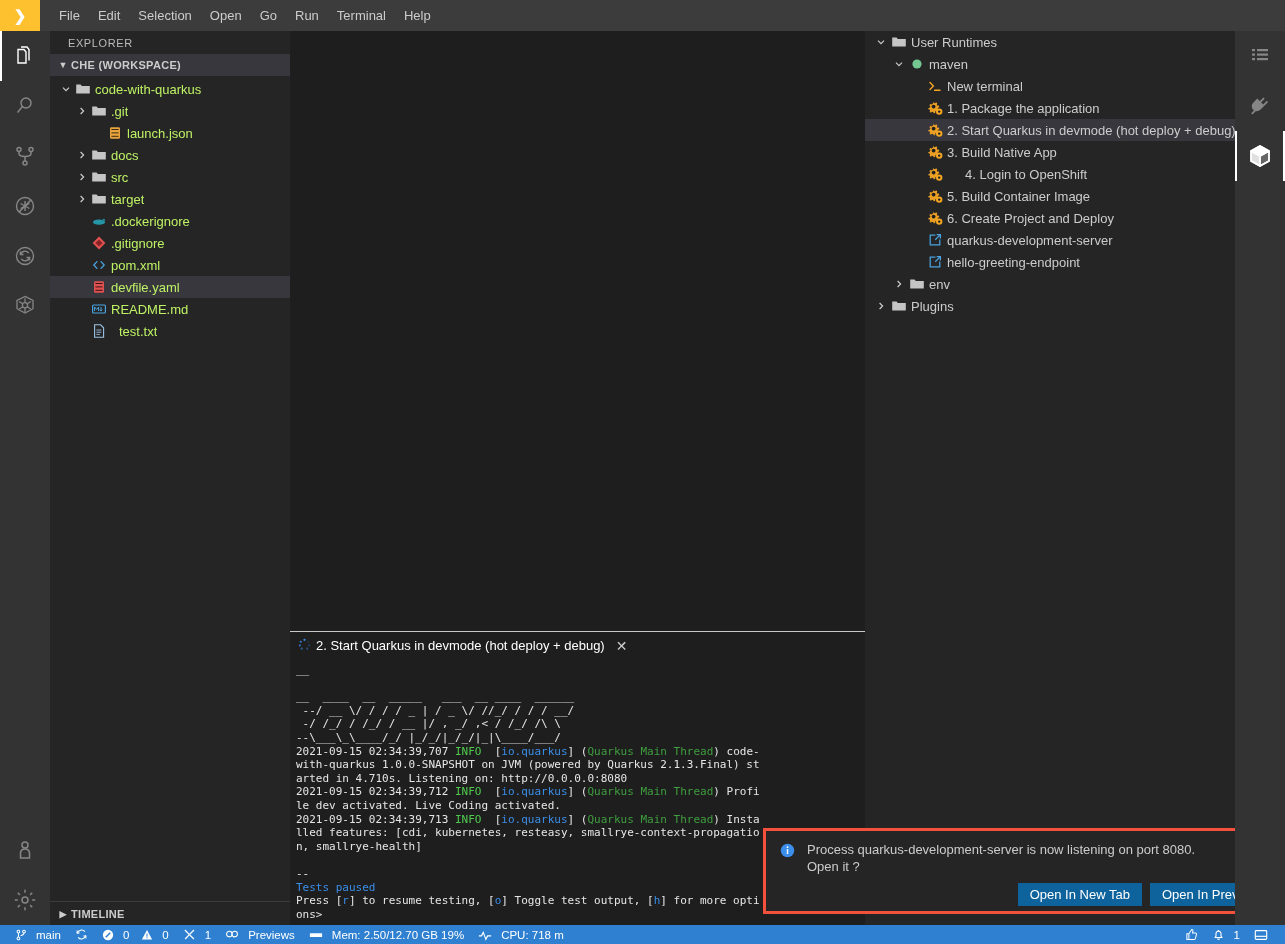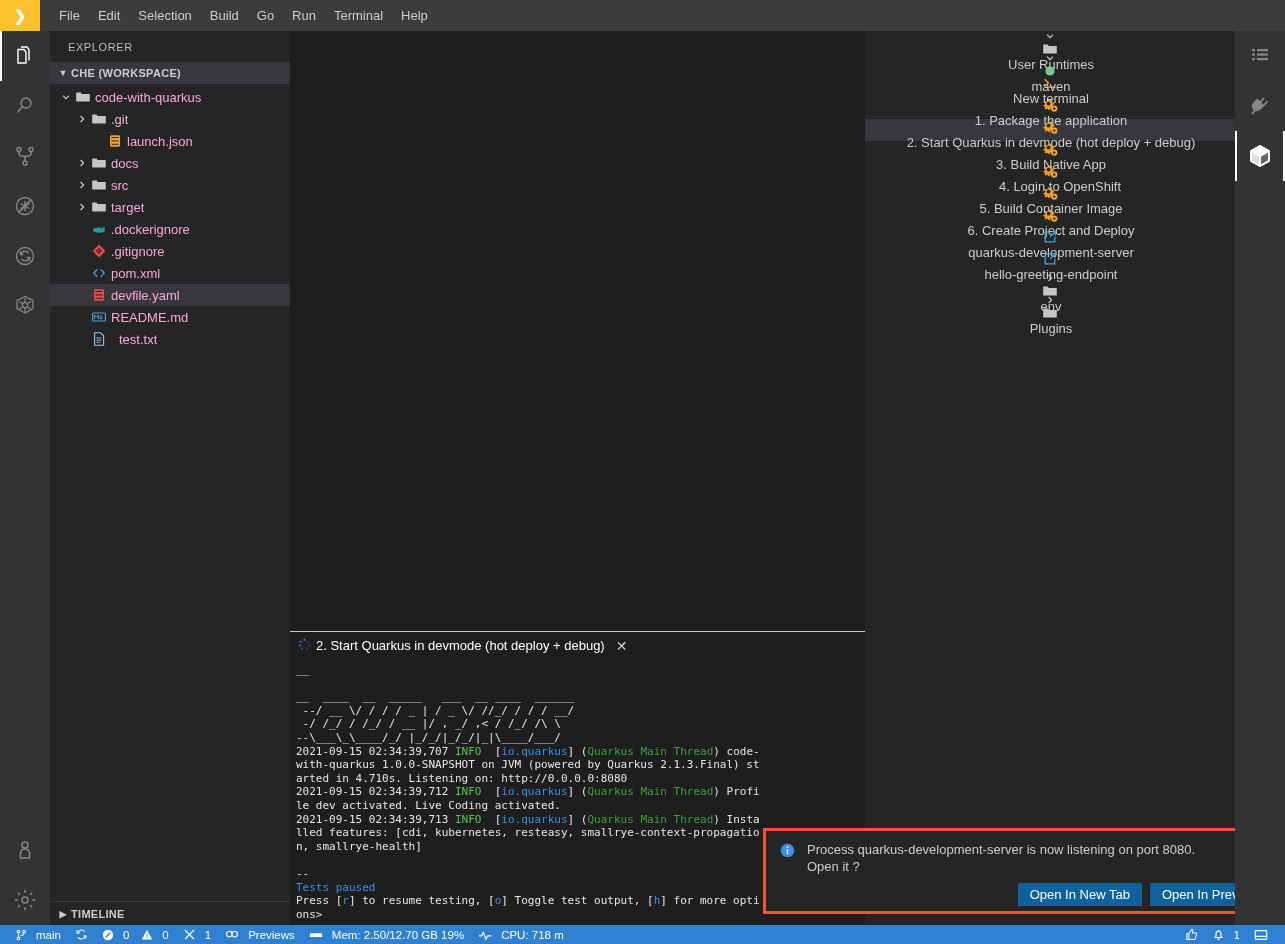--- a/index.html
+++ b/index.html
@@ -52,33 +52,33 @@
   .activitybar-right .ab-item.active::after {
     content: ""; position: absolute; right: 0; top: 0; width: 2px; height: 50px; background: #ffffff;
   }
 
   
   .sidebar {
     position: absolute; top: 31px; left: 50px; width: 240px; height: 894px;
     background: #252526; display: flex; flex-direction: column;
   }
   .sidebar-title {
-    height: 31px; display: flex; align-items: center; padding-left: 18px;
+    height: 23px; display: flex; align-items: center; padding-left: 18px;
     color: #bbbbbb; font-size: 11px; letter-spacing: 0.6px; text-transform: uppercase;
   }
   .section-header {
     height: 22px; background: #37373d; display: flex; align-items: center;
     color: #cccccc; font-size: 11px; font-weight: bold; letter-spacing: 0.3px;
     text-transform: uppercase; padding-left: 5px; cursor: pointer;
   }
   .twisty { width: 16px; display: inline-flex; align-items: center; justify-content: center;
     color: #cccccc; font-size: 9px; flex: none; }
   .tree { flex: 1; overflow: hidden; padding-top: 2px; }
   .row {
-    height: 22px; display: flex; align-items: center; color: #f9a8d4;
+    height: 22px; display: flex; align-items: center; color: #bef264;
     font-size: 13px; white-space: nowrap; cursor: pointer; padding-right: 6px;
   }
   .row.selected { background: #37373d; }
   .row .ind { flex: none; }
   .ficon { width: 18px; flex: none; display: inline-flex; align-items: center; justify-content: center; }
   .ficon svg { display: block; }
   .flabel { overflow: hidden; text-overflow: ellipsis; }
 
   
   .timeline-header {
@@ -98,21 +98,21 @@
   .ws-panel {
     position: absolute; top: 31px; left: 865px; width: 370px; height: 894px;
     background: #252526;
   }
   .ws-title {
     height: 35px; display: flex; align-items: center; padding-left: 18px;
     color: #bbbbbb; font-size: 11px; letter-spacing: 0.6px; text-transform: uppercase;
   }
   .ws-row {
     height: 22px; display: flex; align-items: center; color: #cccccc;
-    font-size: 13px; white-space: nowrap; cursor: pointer; flex-direction: column;
+    font-size: 13px; white-space: nowrap; cursor: pointer;
   }
   .ws-row.selected { background: #37373d; }
   .ws-icon { width: 20px; flex: none; display: inline-flex; align-items: center; justify-content: center; }
 
   
   .terminal-panel {
     position: absolute; left: 290px; top: 631px; width: 575px; height: 294px;
     background: #1e1e1e; border-top: 1px solid #c8c8c8;
   }
   .term-tabs { height: 27px; display: flex; align-items: center; padding-left: 8px; }
@@ -168,21 +168,21 @@
 <div class="app">
 
   <div class="menubar">
     <div class="logo-box">
       <span class="logo-chev">❯</span>
     </div>
     <div class="menu-items">
       <div class="menu-item">File</div>
       <div class="menu-item">Edit</div>
       <div class="menu-item">Selection</div>
-      <div class="menu-item">Build</div>
+      <div class="menu-item">Open</div>
       <div class="menu-item">Go</div>
       <div class="menu-item">Run</div>
       <div class="menu-item">Terminal</div>
       <div class="menu-item">Help</div>
     </div>
   </div>
 
   <div class="activitybar-left">
     <div class="ab-top">
       <div class="ab-item active">

